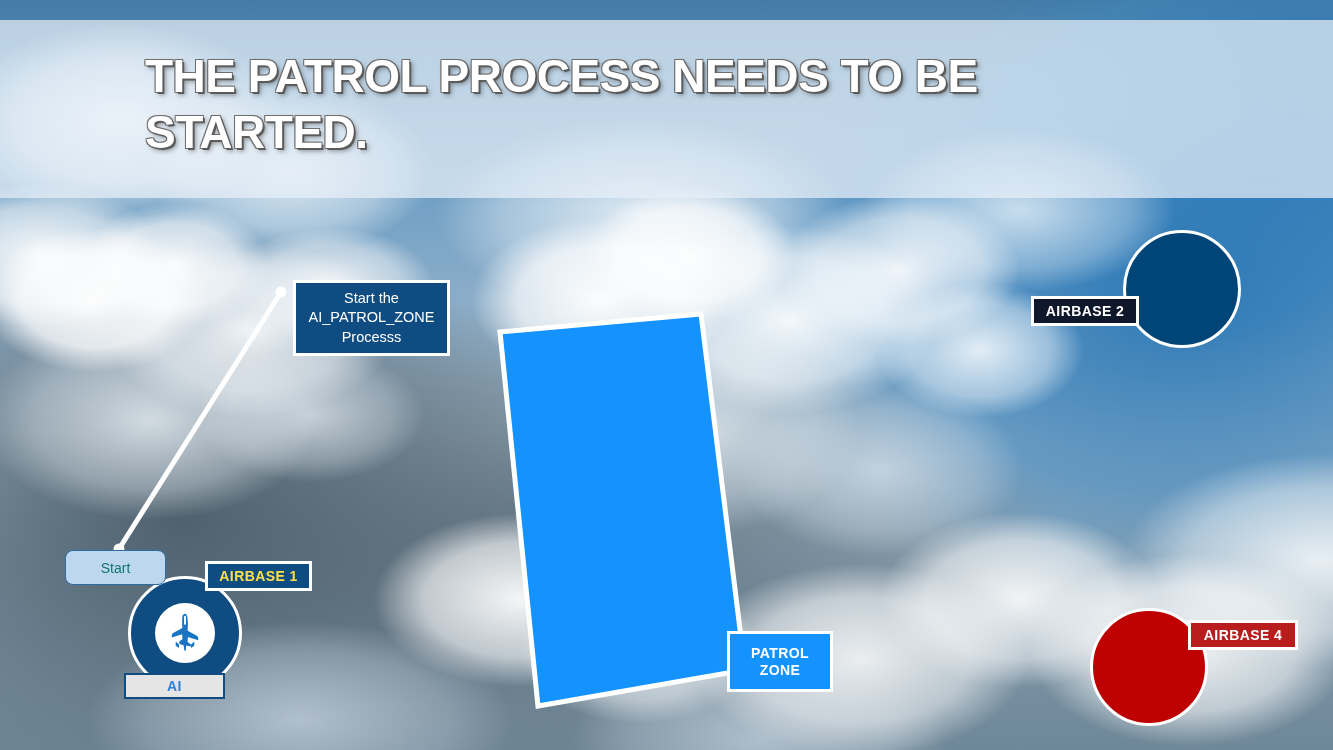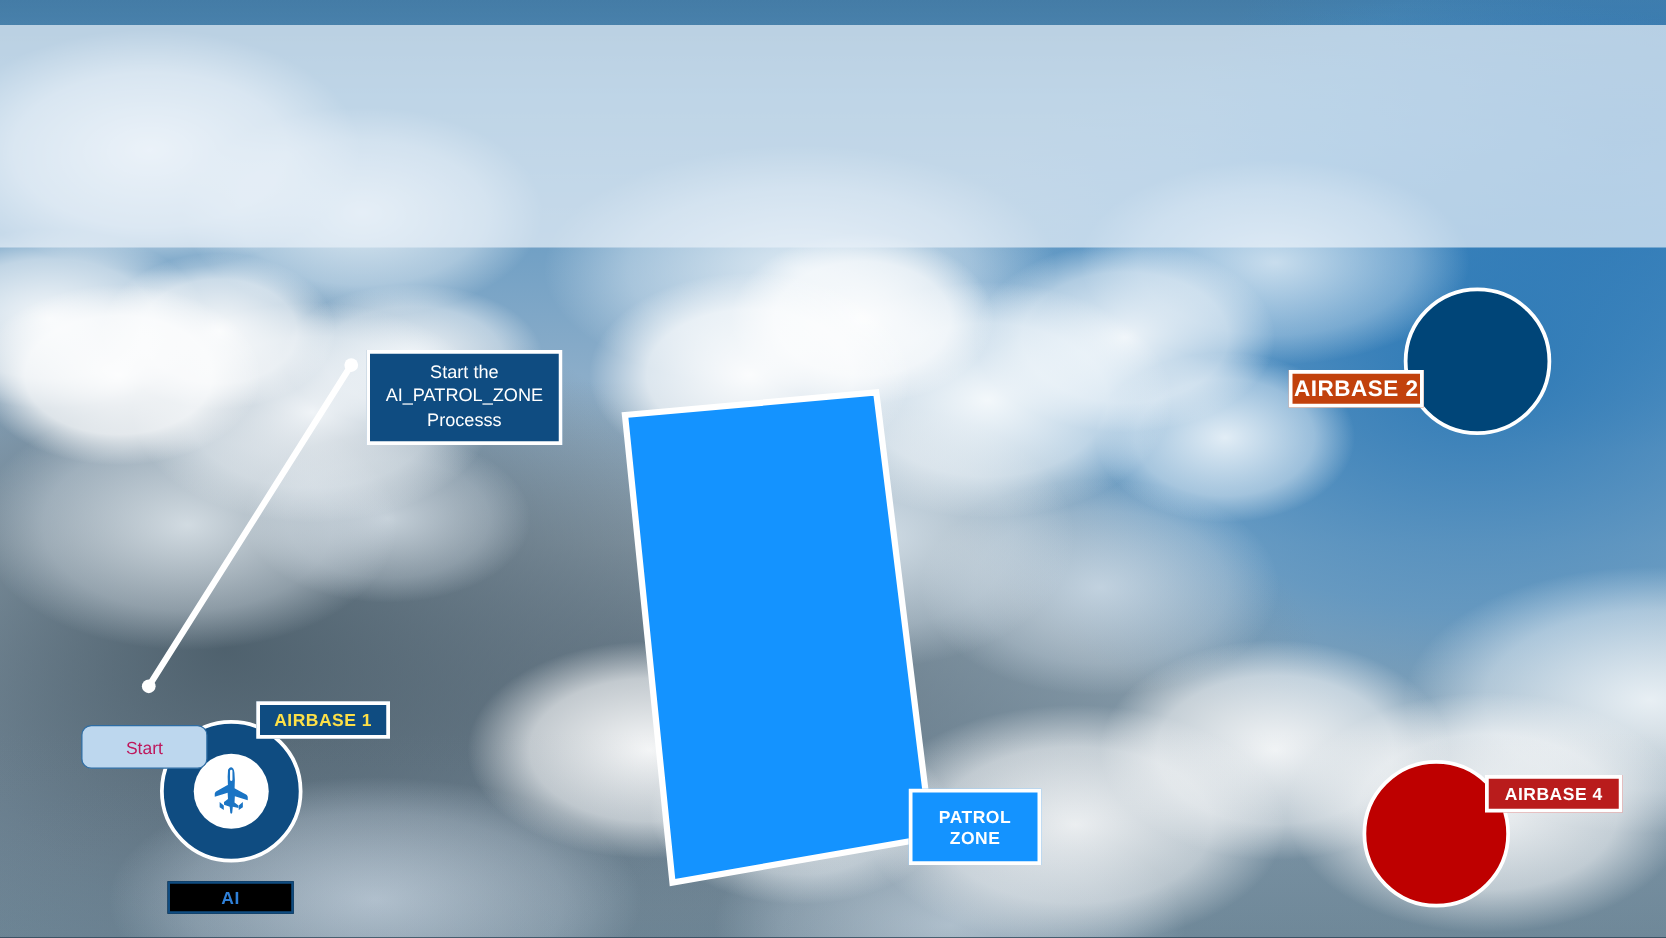--- a/index.html
+++ b/index.html
@@ -173,49 +173,48 @@
   #label-airbase1 {
     left: 205px; top: 561px;
     width: 107px; height: 30px;
     background: #0f4c81;
     color: #fde047;
     font-size: 14px;
   }
   #label-airbase2 {
     left: 1031px; top: 296px;
     width: 108px; height: 30px;
-    background: #c2410c;
-    color: #ffffff;
-    font-size: 18px;
+    background: #0f172a;
+    color: #ffffff;
+    font-size: 14px;
   }
   #label-airbase4 {
     left: 1188px; top: 620px;
     width: 110px; height: 30px;
     background: #b91c1c;
     color: #ffffff;
     font-size: 14px;
   }
   #label-patrolzone {
     left: 727px; top: 631px;
     width: 106px; height: 61px;
     background: #1493ff;
     color: #ffffff;
     font-size: 14px;
     line-height: 1.15;
     flex-direction: column;
   }
   #label-ai {
-    left: 134px; top: 673px;
+    left: 124px; top: 673px;
     width: 101px; height: 26px;
-    background: #000000;
+    background: #e5e5e5;
     color: #2f80d8;
     font-size: 14px;
     border-width: 2px;
     border-color: #0f4c81;
-    margin-top: 32px;
   }
 
   
   #callout-box {
     position: absolute;
     left: 293px; top: 280px;
     width: 157px; height: 76px;
     box-sizing: border-box;
     background: #0f4c81;
     border: 3px solid #ffffff;
@@ -225,48 +224,49 @@
     display: flex;
     flex-direction: column;
     align-items: center;
     justify-content: center;
     text-align: center;
   }
 
   
   #start-button {
     position: absolute;
-    left: 65px; top: 580px;
+    left: 65px; top: 550px;
     width: 101px; height: 35px;
     box-sizing: border-box;
     background: #bdd7ee;
     border: 1.5px solid #2e6da4;
     border-radius: 8px;
     display: flex; align-items: center; justify-content: center;
-    color: #be185d;
+    color: #0f766e;
     font-size: 14px;
   }
 
   .connector { position: absolute; left: 0; top: 0; width: 1333px; height: 750px; pointer-events: none; }
 </style>
 </head>
 <body>
 
 <div id="slide">
 
   <div class="bg-layer sky-base"></div>
   <div class="bg-layer sky-blue-right"></div>
   <div class="bg-layer sky-dark-left"></div>
   <div class="bg-layer clouds-top"></div>
   <div class="bg-layer clouds-a"></div>
   <div class="bg-layer clouds-b"></div>
   <div class="bg-layer clouds-c"></div>
   <div class="bg-layer haze"></div>
 
   <div class="title-band"></div>
+  <div class="title-text">THE PATROL PROCESS NEEDS TO BE STARTED.</div>
 
   <svg class="patrol-zone" viewBox="0 0 1333 750">
     <polygon id="zone-poly" fill="#1493ff" stroke="#ffffff" stroke-width="5" points="500,332 701,314 745,670 538,706"></polygon>
   </svg>
 
   <svg class="connector" viewBox="0 0 1333 750">
     <line x1="119" y1="549" x2="281" y2="292" stroke="#ffffff" stroke-width="5" stroke-linecap="round"></line>
     <circle cx="281" cy="292" r="5.5" fill="#ffffff"></circle>
     <circle cx="119" cy="549" r="5.5" fill="#ffffff"></circle>
   </svg>

